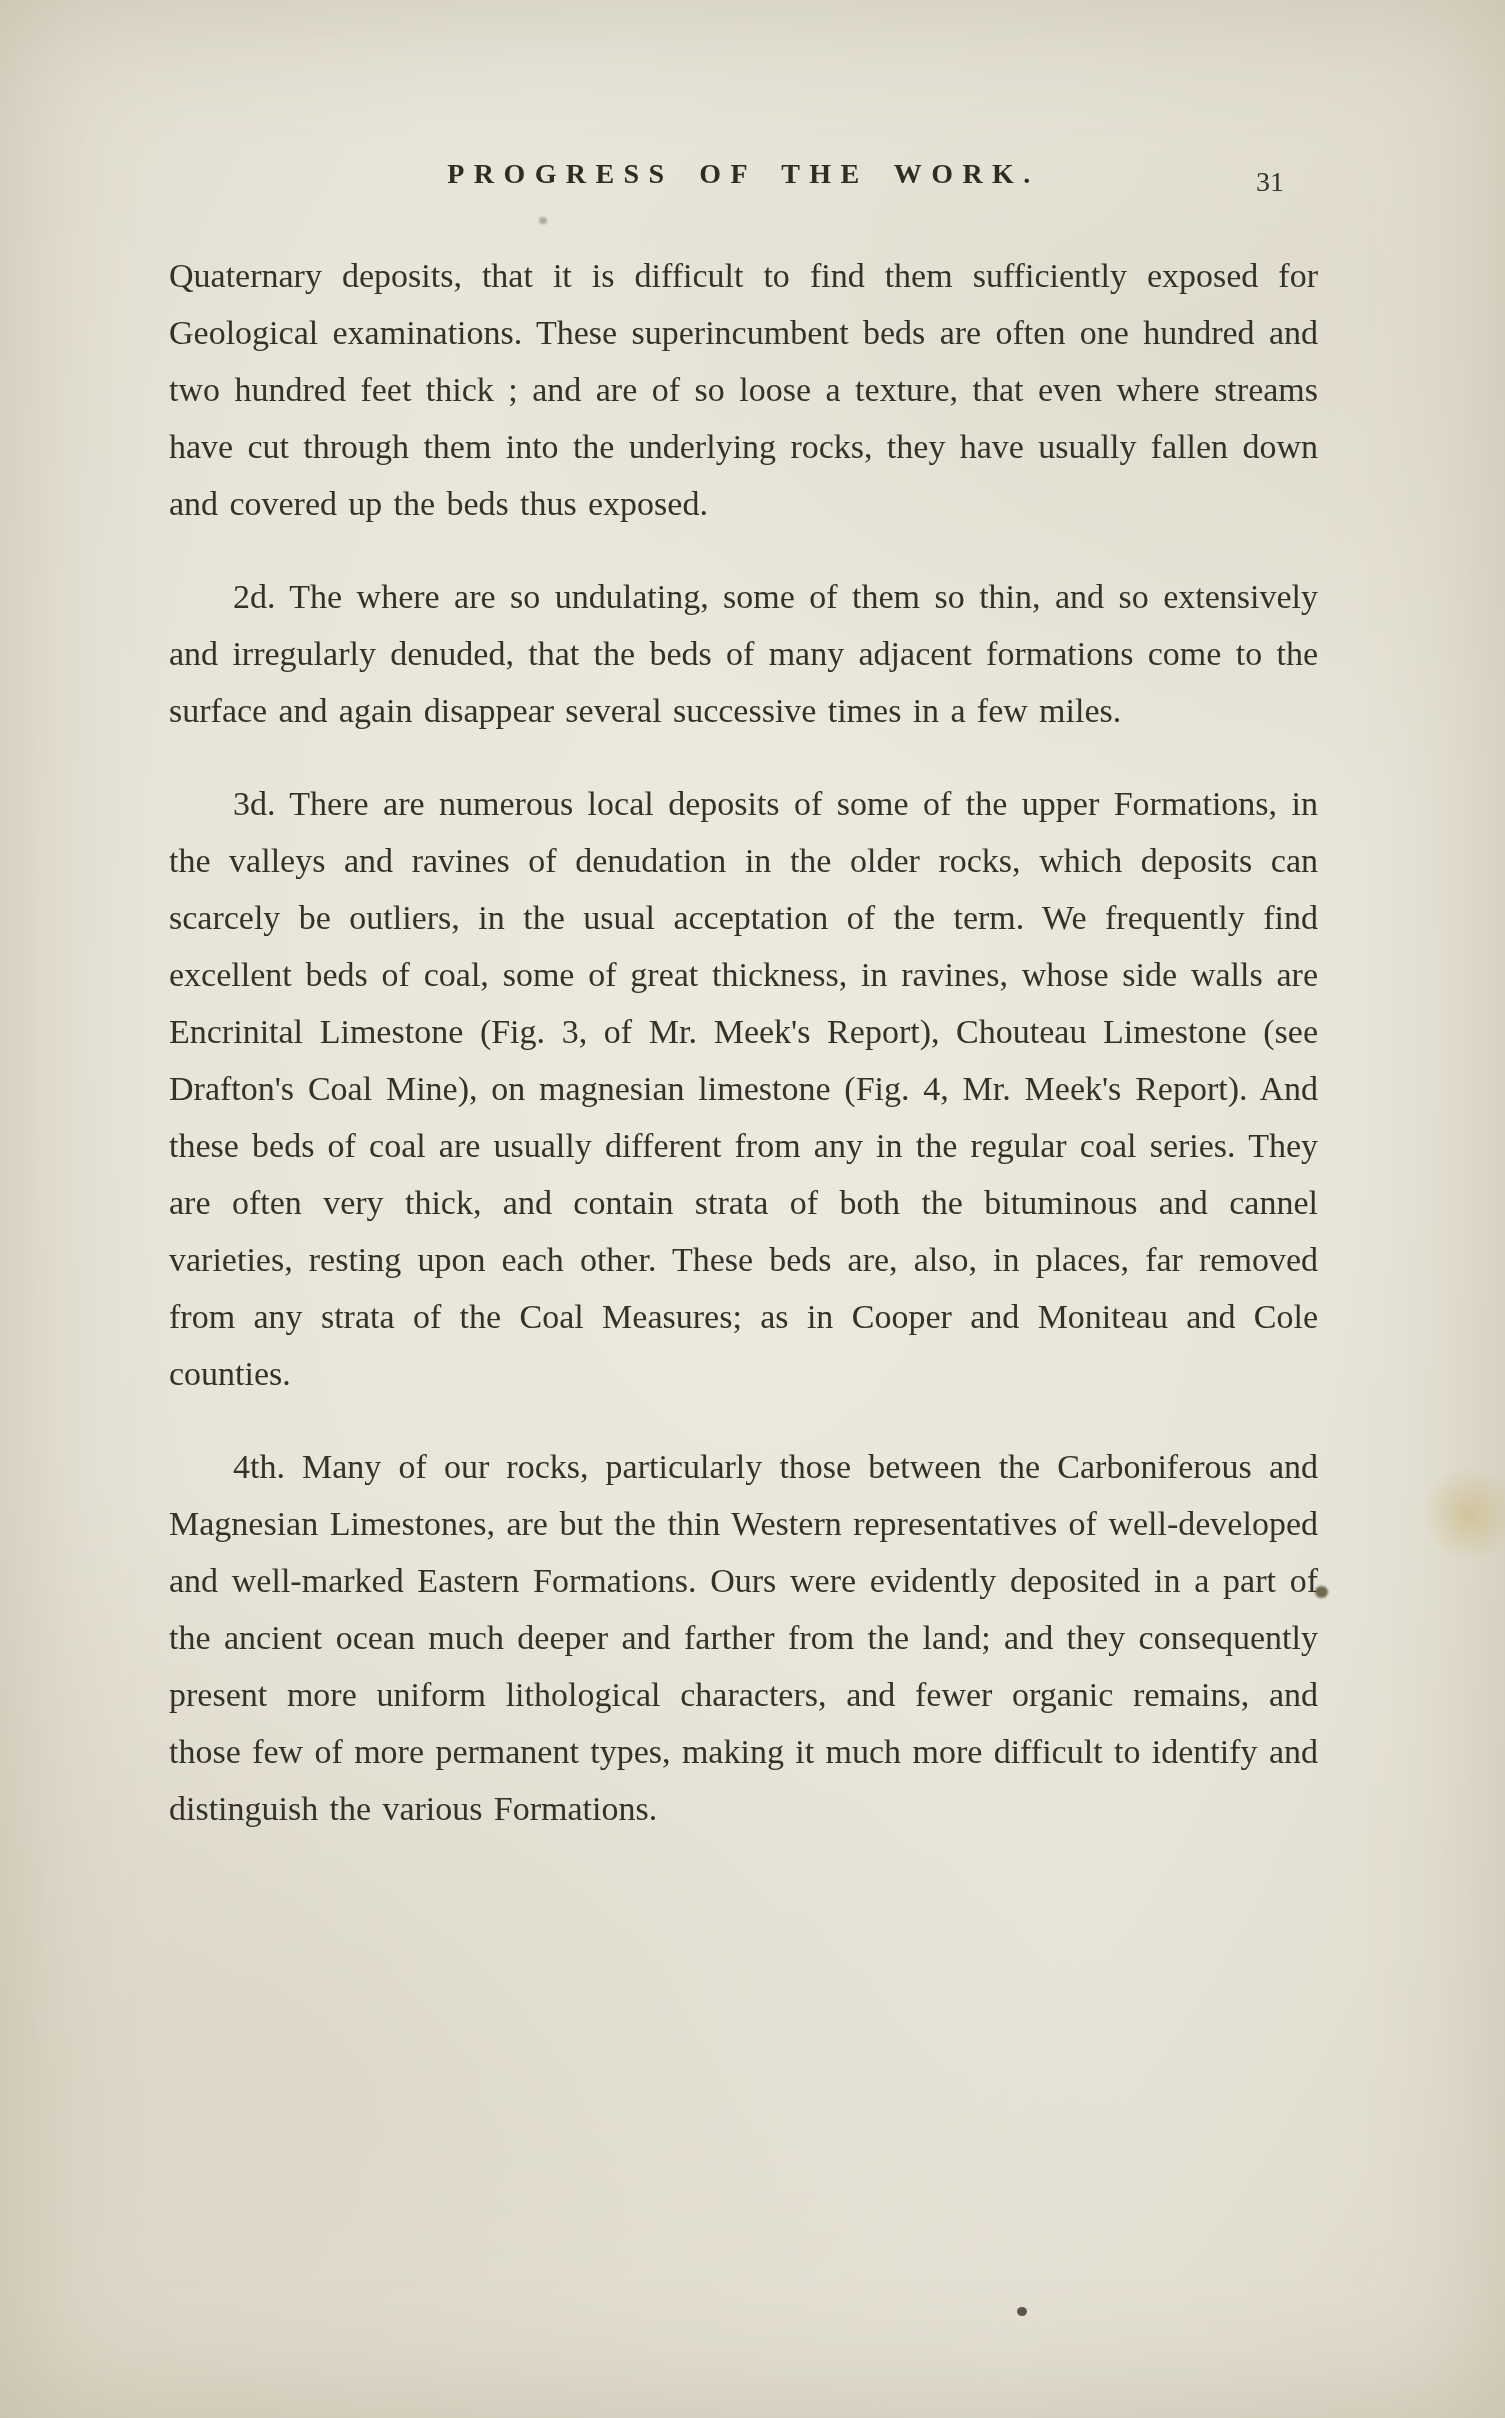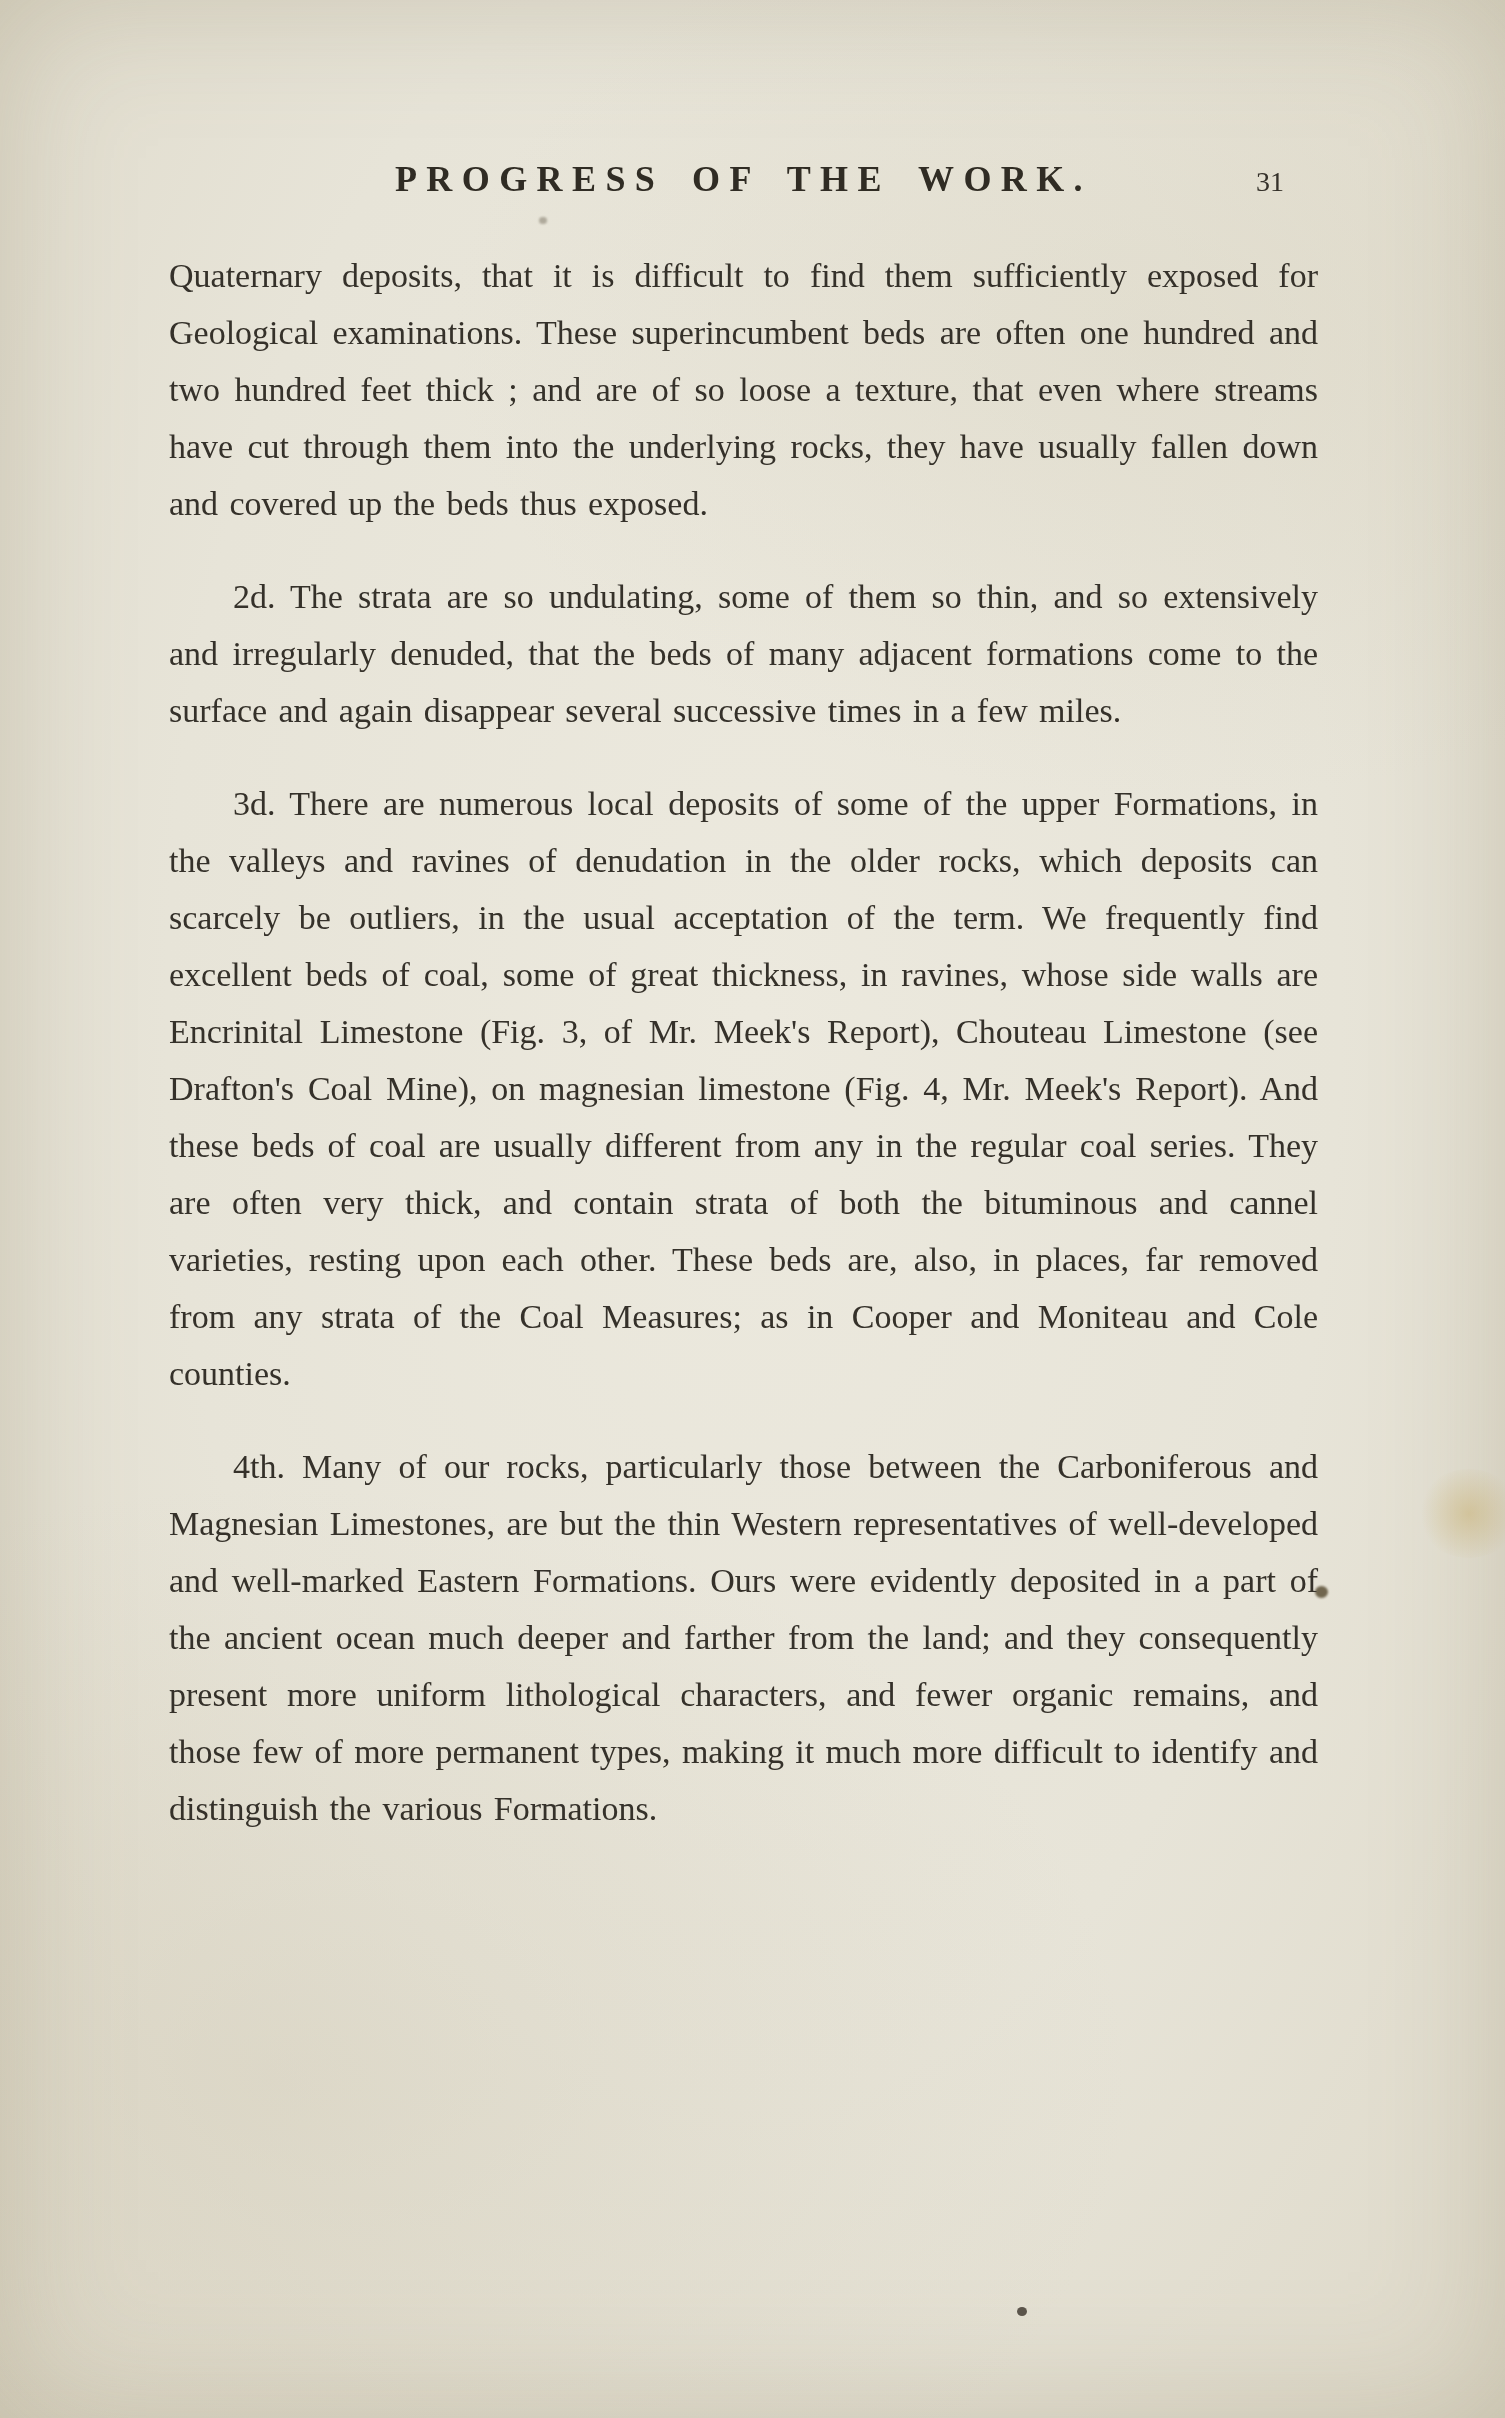--- a/index.html
+++ b/index.html
@@ -46,21 +46,21 @@
     position: absolute;
     top: 158px;
     left: 169px;
     width: 1149px;
     height: 56px;
     z-index: 2;
   }
   .running-title {
     display: block;
     text-align: center;
-    font-size: 36px;
+    font-size: 28px;
     font-weight: bold;
     letter-spacing: 9.4px;
     word-spacing: 9.4px;
     color: #302c24;
   }
   .page-number {
     position: absolute;
     right: 34px;
     top: 7.5px;
     font-size: 28px;
@@ -97,19 +97,19 @@
   <div class="stain stain-bottom-dot"></div>
   <div class="stain stain-top-speck"></div>
 
   <header class="page-header">
     <span class="running-title">PROGRESS OF THE WORK.</span>
     <span class="page-number">31</span>
   </header>
 
   <main class="text-block">
     <p class="para">Quaternary deposits, that it is difficult to find them sufficiently exposed for Geological examinations.  These superincumbent beds are often one hundred and two hundred feet thick ; and are of so loose a texture, that even where streams have cut through them into the underlying rocks, they have usually fallen down and covered up the beds thus exposed.</p>
-    <p class="para indented">2d.  The strata are so undulating, some of them so thin, and so extensively and irregularly denuded, that the beds of many adjacent formations come to the surface and again disappear several successive times in a few miles.</p>
+    <p class="para indented">2d.  The where are so undulating, some of them so thin, and so extensively and irregularly denuded, that the beds of many adjacent formations come to the surface and again disappear several successive times in a few miles.</p>
     <p class="para indented">3d.  There are numerous local deposits of some of the upper Formations, in the valleys and ravines of denudation in the older rocks, which deposits can scarcely be outliers, in the usual acceptation of the term.  We frequently find excellent beds of coal, some of great thickness, in ravines, whose side walls are Encrinital Limestone (Fig. 3, of Mr. Meek's Report), Chouteau Limestone (see Drafton's Coal Mine), on magnesian limestone (Fig. 4, Mr. Meek's Report).  And these beds of coal are usually different from any in the regular coal series.  They are often very thick, and contain strata of both the bituminous and cannel varieties, resting upon each other.  These beds are, also, in places, far removed from any strata of the Coal Measures; as in Cooper and Moniteau and Cole counties.</p>
     <p class="para indented">4th.  Many of our rocks, particularly those between the Carboniferous and Magnesian Limestones, are but the thin Western representatives of well-developed and well-marked Eastern Formations. Ours were evidently deposited in a part of the ancient ocean much deeper and farther from the land; and they consequently present more uniform lithological characters, and fewer organic remains, and those few of more permanent types, making it much more difficult to identify and distinguish the various Formations.</p>
   </main>
 
 </div>
 
 
 </body></html>

